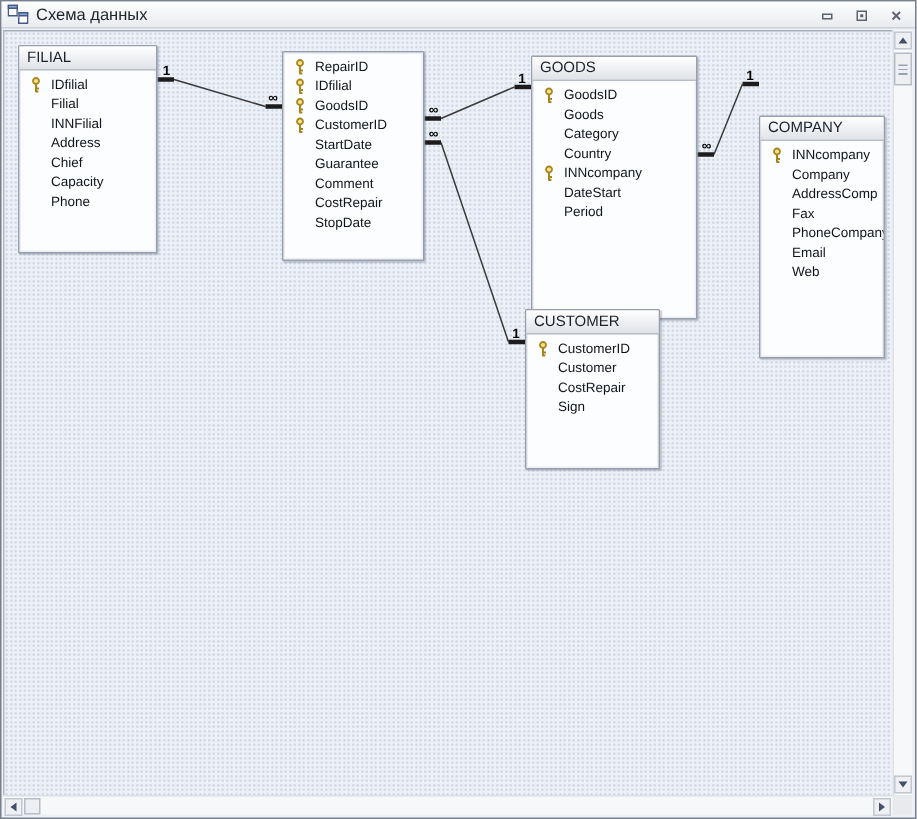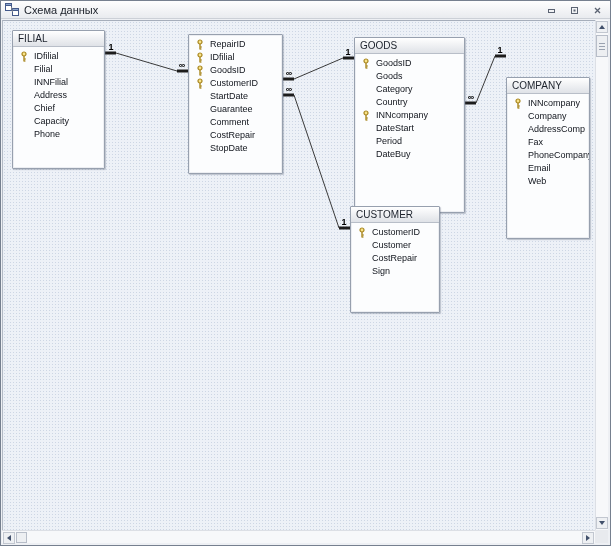--- a/index.html
+++ b/index.html
@@ -185,21 +185,20 @@
           <div class="db-field"><span>Category</span></div>
           <div class="db-field"><span>Country</span></div>
           <div class="db-field"><svg width="10" height="11" viewBox="0 0 10 11" class="key-icon">
               <circle cx="5" cy="3" r="2" fill="#f8e388" stroke="#a8861f" stroke-width="1.2"></circle>
               <line x1="5" y1="5" x2="5" y2="10.5" stroke="#a8861f" stroke-width="1.4"></line>
               <line x1="5" y1="8" x2="7" y2="8" stroke="#a8861f" stroke-width="1.2"></line>
               <line x1="5" y1="10" x2="6.6" y2="10" stroke="#a8861f" stroke-width="1.2"></line>
             </svg><span>INNcompany</span></div>
           <div class="db-field"><span>DateStart</span></div>
           <div class="db-field"><span>Period</span></div>
-          <div class="db-field"><span>DateBuy</span></div>
         </div>
   </div>
       <div class="db-table" style="left: 503px; top: 15px; width: 84px; height: 162px; margin-top: 41px;">
     <div class="db-table-header">COMPANY</div>
     <div class="db-table-fields">
           <div class="db-field"><svg width="10" height="11" viewBox="0 0 10 11" class="key-icon">
               <circle cx="5" cy="3" r="2" fill="#f8e388" stroke="#a8861f" stroke-width="1.2"></circle>
               <line x1="5" y1="5" x2="5" y2="10.5" stroke="#a8861f" stroke-width="1.4"></line>
               <line x1="5" y1="8" x2="7" y2="8" stroke="#a8861f" stroke-width="1.2"></line>
               <line x1="5" y1="10" x2="6.6" y2="10" stroke="#a8861f" stroke-width="1.2"></line>

